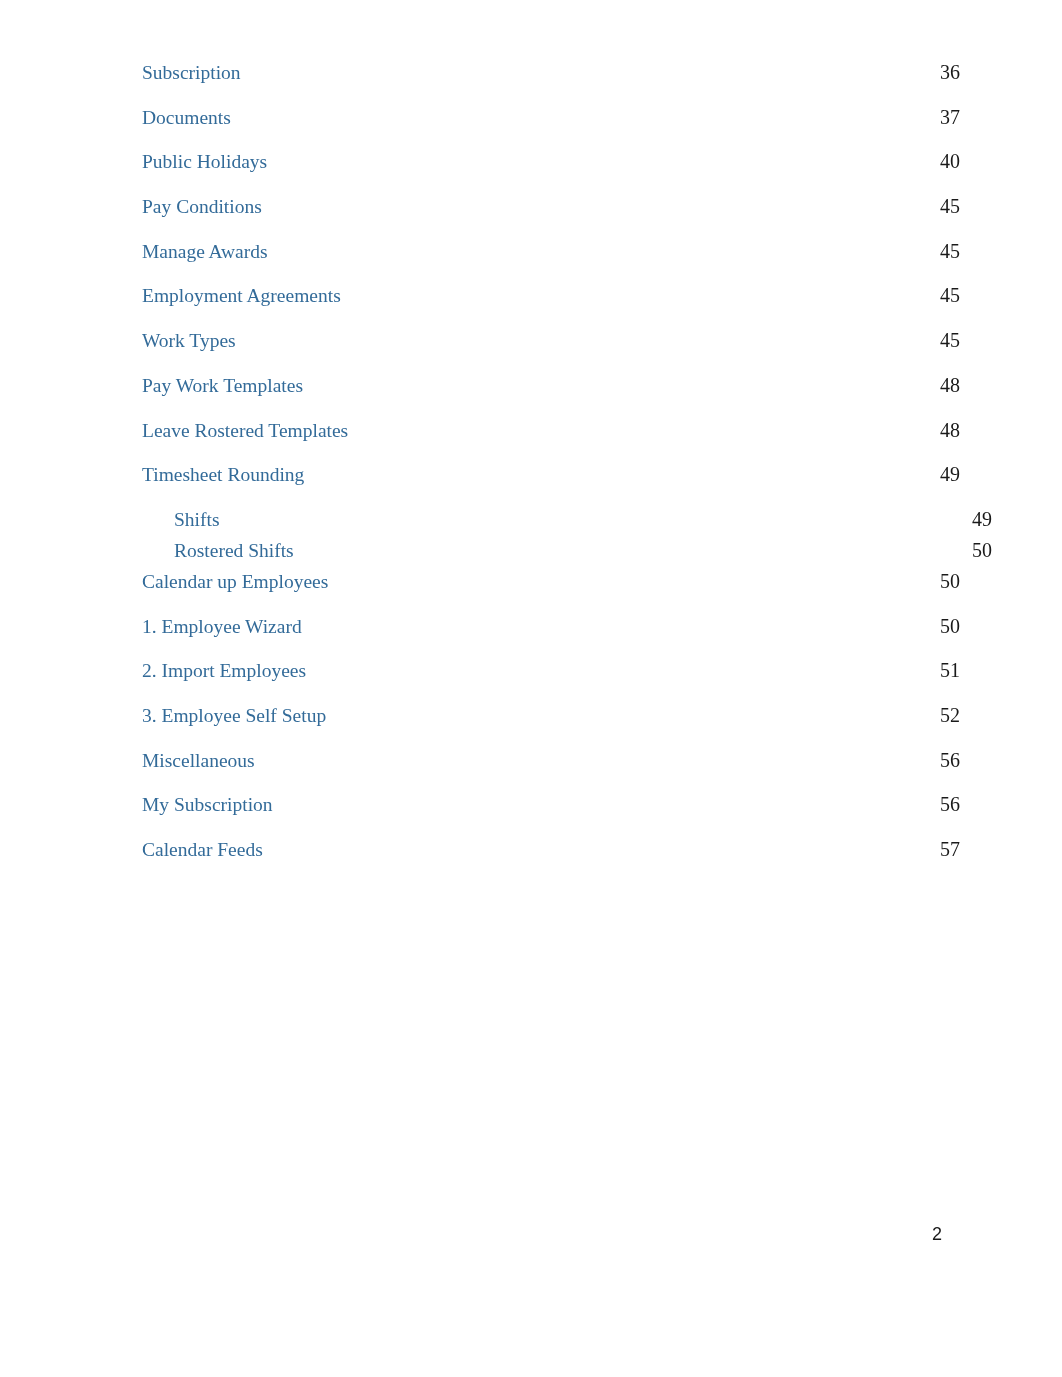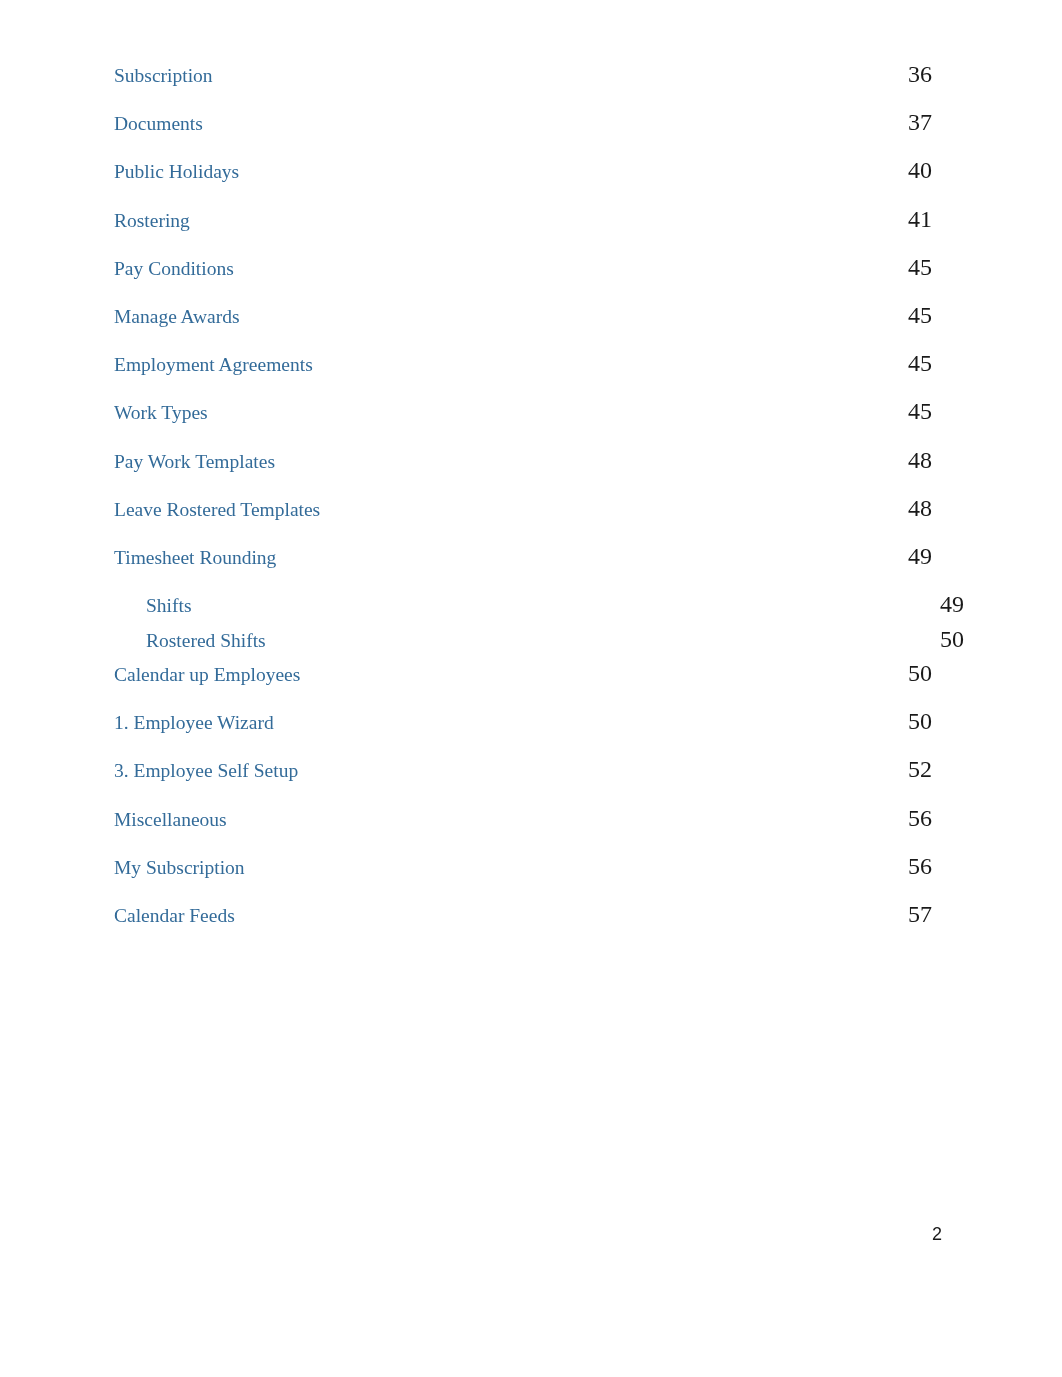--- a/index.html
+++ b/index.html
@@ -14,21 +14,21 @@
   .page {
     position: relative;
     width: 1062px;
     height: 1377px;
     background: #ffffff;
     overflow: hidden;
     box-sizing: border-box;
   }
   .toc {
     position: absolute;
-    left: 114px;
+    left: 142px;
     top: 62px;
     width: 818px;
   }
   .toc-entry {
     display: flex;
     align-items: baseline;
     justify-content: space-between;
     width: 100%;
     font-size: 19.5px;
     line-height: 1.0;
@@ -45,21 +45,21 @@
     color: #336b99;
     flex: 0 0 auto;
   }
   .toc-entry .filler {
     flex: 1 1 auto;
   }
   .toc-entry .page-no {
     color: #1a1a1a;
     flex: 0 0 auto;
     text-align: right;
-    font-size: 24px;
+    font-size: 20px;
     min-width: 26px;
   }
   .footer-page {
     position: absolute;
     right: 120px;
     top: 1224px;
     width: 30px;
     text-align: right;
     font-size: 18px;
     color: #1a1a1a;
@@ -79,25 +79,20 @@
       </div>
       <div class="toc-entry">
         <span class="label">Documents</span>
         <span class="filler"></span>
         <span class="page-no">37</span>
       </div>
       <div class="toc-entry">
         <span class="label">Public Holidays</span>
         <span class="filler"></span>
         <span class="page-no">40</span>
-      </div>
-      <div class="toc-entry">
-        <span class="label">Rostering</span>
-        <span class="filler"></span>
-        <span class="page-no">41</span>
       </div>
       <div class="toc-entry">
         <span class="label">Pay Conditions</span>
         <span class="filler"></span>
         <span class="page-no">45</span>
       </div>
       <div class="toc-entry">
         <span class="label">Manage Awards</span>
         <span class="filler"></span>
         <span class="page-no">45</span>
@@ -141,20 +136,25 @@
         <span class="label">Calendar up Employees</span>
         <span class="filler"></span>
         <span class="page-no">50</span>
       </div>
       <div class="toc-entry">
         <span class="label">1. Employee Wizard</span>
         <span class="filler"></span>
         <span class="page-no">50</span>
       </div>
       <div class="toc-entry">
+        <span class="label">2. Import Employees</span>
+        <span class="filler"></span>
+        <span class="page-no">51</span>
+      </div>
+      <div class="toc-entry">
         <span class="label">3. Employee Self Setup</span>
         <span class="filler"></span>
         <span class="page-no">52</span>
       </div>
       <div class="toc-entry">
         <span class="label">Miscellaneous</span>
         <span class="filler"></span>
         <span class="page-no">56</span>
       </div>
       <div class="toc-entry">

